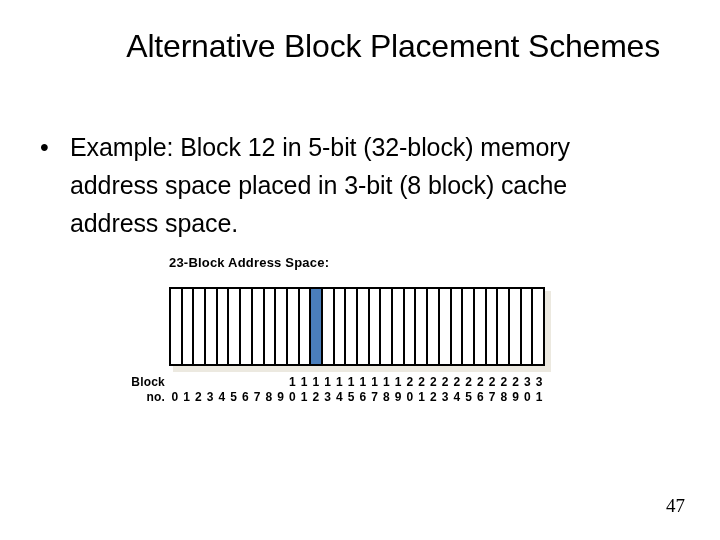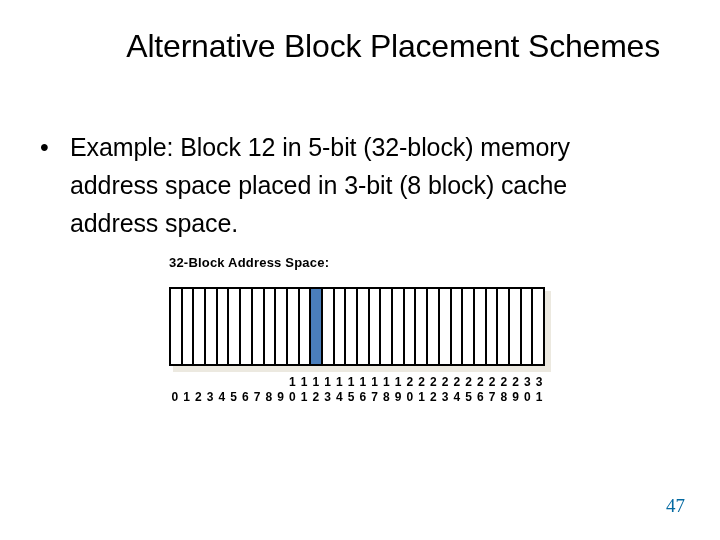--- a/index.html
+++ b/index.html
@@ -142,40 +142,40 @@
     letter-spacing: 0;
   }
 
   
   .page-number {
     position: absolute;
     right: 35px;
     bottom: 23px;
     font-family: "Liberation Serif", serif;
     font-size: 19px;
-    color: #0369a1;
+    color: #000000;
   }
 </style>
 </head>
 <body>
 
 <div class="slide">
 
   <div class="slide-title">Alternative Block Placement Schemes</div>
 
   <div class="bullet-list">
     <div class="bullet-item">
       <span class="bullet-marker">•</span>
       <span>Example: Block 12 in 5-bit (32-block) memory address space placed in 3-bit (8 block) cache address space.</span>
     </div>
   </div>
 
   <div class="diagram">
 
-    <div class="diagram-caption">32-Block Address Space:</div>
+    <div class="diagram-caption">23-Block Address Space:</div>
 
     <div class="grid-shadow"></div>
 
     <div class="grid" id="block-grid">
         <div class="grid-cell"></div>
         <div class="grid-cell"></div>
         <div class="grid-cell"></div>
         <div class="grid-cell"></div>
         <div class="grid-cell"></div>
         <div class="grid-cell"></div>
@@ -200,20 +200,24 @@
         <div class="grid-cell"></div>
         <div class="grid-cell"></div>
         <div class="grid-cell"></div>
         <div class="grid-cell"></div>
         <div class="grid-cell"></div>
         <div class="grid-cell"></div>
         <div class="grid-cell"></div>
         <div class="grid-cell"></div>
       </div>
 
+    <div class="block-no-label">
+      <div>Block</div>
+      <div>no.</div>
+    </div>
 
     <div class="digits-area">
       <div class="digit-row" id="tens-row">
           <div class="digit-cell"></div>
           <div class="digit-cell"></div>
           <div class="digit-cell"></div>
           <div class="digit-cell"></div>
           <div class="digit-cell"></div>
           <div class="digit-cell"></div>
           <div class="digit-cell"></div>

